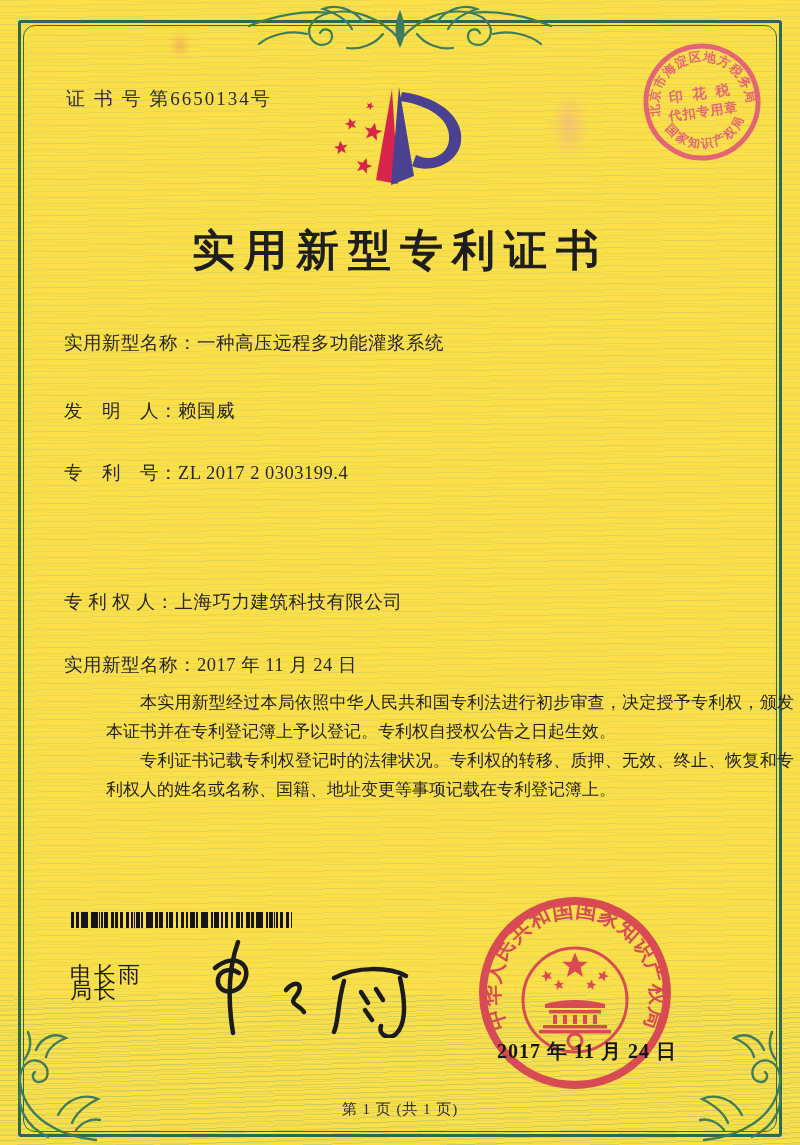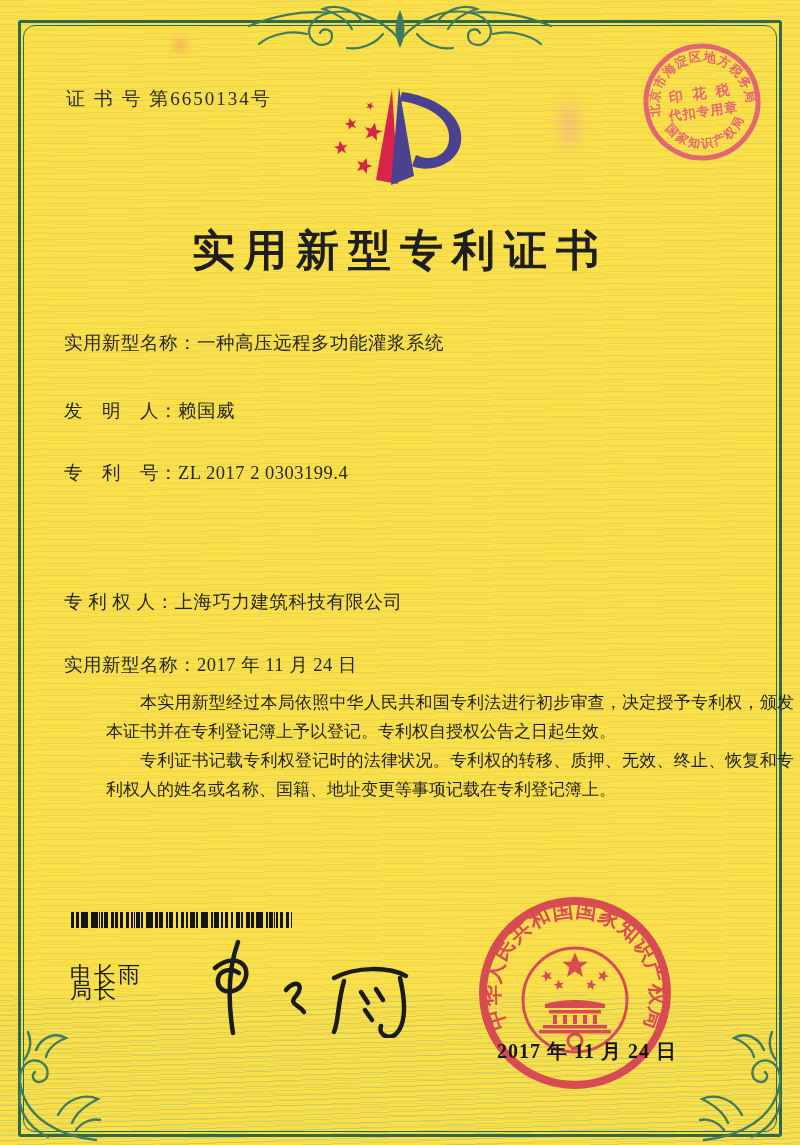--- a/index.html
+++ b/index.html
@@ -209,14 +209,15 @@
     <text font-size="12.5" font-weight="bold" fill="#e25878" letter-spacing="1" font-family="Liberation Serif, serif">
       <textPath href="#taxTop" startOffset="50%" text-anchor="middle">北京市海淀区地方税务局</textPath>
     </text>
     <text font-size="12" font-weight="bold" fill="#e25878" letter-spacing="2" font-family="Liberation Serif, serif">
       <textPath href="#taxBottom" startOffset="50%" text-anchor="middle">国家知识产权局</textPath>
     </text>
     <text x="62" y="58" text-anchor="middle" font-size="14" font-weight="bold" fill="#e25878" letter-spacing="3" font-family="Liberation Serif, serif">印 花 税</text>
     <text x="62" y="76" text-anchor="middle" font-size="13" font-weight="bold" fill="#e25878" letter-spacing="1" font-family="Liberation Serif, serif">代扣专用章</text>
   </svg>
 
+  <div class="footer">第 1 页 (共 1 页)</div>
 
 </div>
 
 </body></html>

